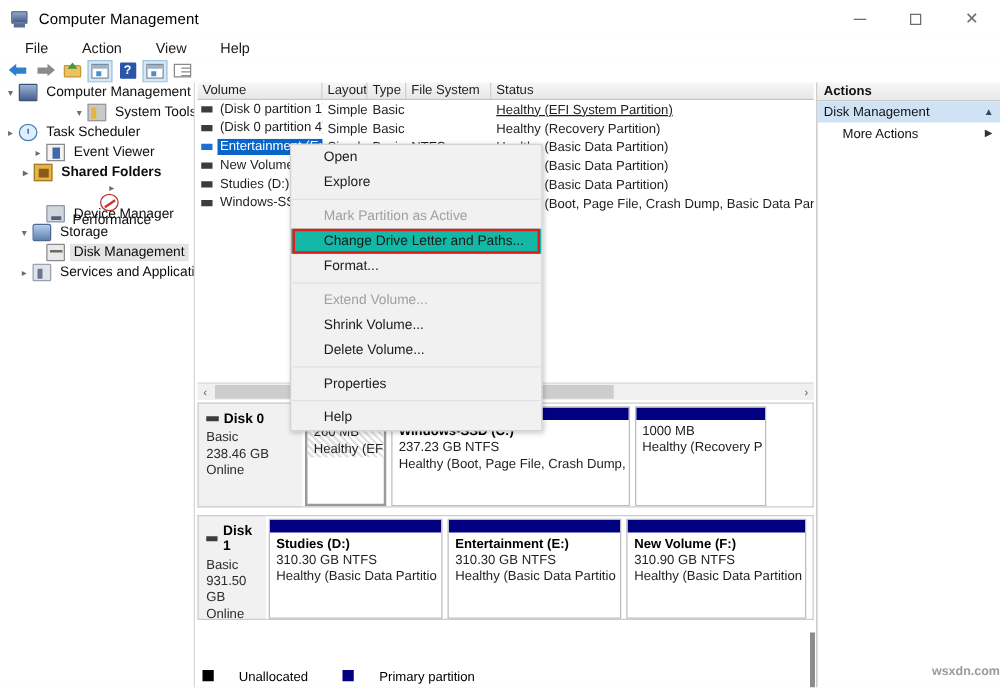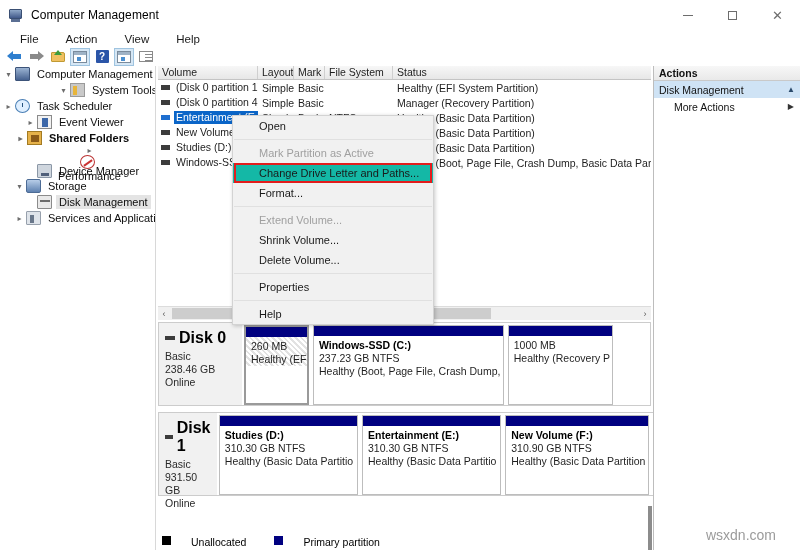--- a/index.html
+++ b/index.html
@@ -139,21 +139,21 @@
   .hs-arrow { width:12px; text-align:center; color:#5a5a5a; font-size:9px; }
   .hs-track { flex:1; height:11px; background:#f0f0f0; position:relative; }
   .hs-thumb { position:absolute; left:2px; top:0; width:68%; height:11px; background:#cdcdcd; }
 
   .disk-pane { position:absolute; left:2px; top:256px; width:493px; height:212px; background:#ffffff; }
   .disk-block { display:flex; height:84px; margin-bottom:6px; }
   .disk-info {
     width:84px; background:#f1f1f1; border:1px solid #cccccc; border-right:none;
     padding:6px 4px 0 6px;
   }
-  .disk-info .dtitle { font-size:16px; font-weight:bold; display:flex; align-items:center; margin-bottom:3px; }
+  .disk-info .dtitle { font-size:11px; font-weight:bold; display:flex; align-items:center; margin-bottom:3px; }
   .disk-info .dtitle .dd { width:10px;height:4px;background:#3c3c3c;margin-right:4px; }
   .disk-info .dline { font-size:10.5px; color:#2a2a2a; line-height:13px; }
   .disk-parts { flex:1; display:flex; gap:4px; padding:2px 0 0 2px; border:1px solid #cccccc; border-left:none; background:#ffffff;}
   .part { border:1px solid #bdbdbd; background:#ffffff; display:flex; flex-direction:column; overflow:hidden; }
   .part .cap { height:10px; background:#000080; flex:none; }
   .part .body { padding:3px 5px 0 5px; overflow:hidden; }
   .part .pname { font-size:10.5px; font-weight:bold; white-space:nowrap; line-height:13px; }
   .part .pline { font-size:10.5px; color:#1f1f1f; white-space:nowrap; line-height:13px; }
   .part.hatched .body { background:
       repeating-linear-gradient(45deg,#ffffff 0 2px,#e2e2e2 2px 4px); }
@@ -198,21 +198,21 @@
   }
   .ctx-item.disabled { color:#a0a0a0; }
   .ctx-item.highlight { background:#14b8a6; }
   .ctx-sep { height:1px; background:#e0e0e0; margin:3px 1px; }
   .ctx-redbox {
     position:absolute; left:1px; top:0px; right:1px; height:20px;
     border:2px solid #e31c1c; pointer-events:none;
   }
 
   .watermark {
-    position:absolute; right:24px; bottom:7px; font-size:14px; color:#9b9b9b;
+    position:absolute; right:0; bottom:7px; font-size:10px; color:#9b9b9b;font-weight:bold;
   }
   .right-scroll-mark {
     position:absolute; left:648px; top:506px; width:4px; height:44px; background:#8c8c8c;
   }
 </style>
 </head>
 <body>
 
 <div id="app">
 
@@ -339,44 +339,44 @@
         </div>
       </div>
   </div>
 
   <div class="center">
 
     <div class="vol-pane">
       <div class="vol-header">
         <div class="vh" style="width:100px">Volume</div>
         <div class="vh" style="width:36px">Layout</div>
-        <div class="vh" style="width:31px">Mark</div>
+        <div class="vh" style="width:31px">Type</div>
         <div class="vh" style="width:68px">File System</div>
         <div class="vh" style="flex:1;border-right:none">Status</div>
       </div>
       <div class="vol-rows" id="vol-rows-host">
           <div class="vrow">
             <div class="vc vc-vol" style="width: 100px; flex: 0 0 auto;">
               <span class="voldot"></span>
               <span class="vc-vol-inner">(Disk 0 partition 1)</span>
             </div>
             <div class="vc" style="width: 36px; flex: 0 0 auto;">Simple</div>
             <div class="vc" style="width: 31px; flex: 0 0 auto;">Basic</div>
             <div class="vc" style="width: 68px; flex: 0 0 auto;"></div>
-            <div class="vc" style="flex: 1 1 0%;">Healthy (EFI System Partition)</div>
+            <div class="vc" style="flex: 1 1 0%; text-decoration: underline;">Healthy (EFI System Partition)</div>
           </div>
           <div class="vrow">
             <div class="vc vc-vol" style="width: 100px; flex: 0 0 auto;">
               <span class="voldot"></span>
               <span class="vc-vol-inner">(Disk 0 partition 4)</span>
             </div>
             <div class="vc" style="width: 36px; flex: 0 0 auto;">Simple</div>
             <div class="vc" style="width: 31px; flex: 0 0 auto;">Basic</div>
             <div class="vc" style="width: 68px; flex: 0 0 auto;"></div>
-            <div class="vc" style="flex: 1 1 0%;">Manager (Recovery Partition)</div>
+            <div class="vc" style="flex: 1 1 0%;">Healthy (Recovery Partition)</div>
           </div>
           <div class="vrow sel">
             <div class="vc vc-vol" style="width: 100px; flex: 0 0 auto;">
               <span class="voldot"></span>
               <span class="vc-vol-inner">Entertainment (E:)</span>
             </div>
             <div class="vc" style="width: 36px; flex: 0 0 auto;">Simple</div>
             <div class="vc" style="width: 31px; flex: 0 0 auto;">Basic</div>
             <div class="vc" style="width: 68px; flex: 0 0 auto;">NTFS</div>
             <div class="vc" style="flex: 1 1 0%;">Healthy (Basic Data Partition)</div>
@@ -519,20 +519,23 @@
       <span>More Actions</span>
       <span class="chev">▶</span>
     </div>
   </div>
 
   <div class="ctxmenu">
     <div id="ctx-host">
         <div class="ctx-item">
           <span>Open</span>
         </div>
+        <div class="ctx-item">
+          <span>Explore</span>
+        </div>
         <div class="ctx-sep"></div>
         <div class="ctx-item disabled">
           <span>Mark Partition as Active</span>
         </div>
         <div class="ctx-item highlight">
           <span>Change Drive Letter and Paths...</span>
           <span class="ctx-redbox"></span>
         </div>
         <div class="ctx-item">
           <span>Format...</span>

